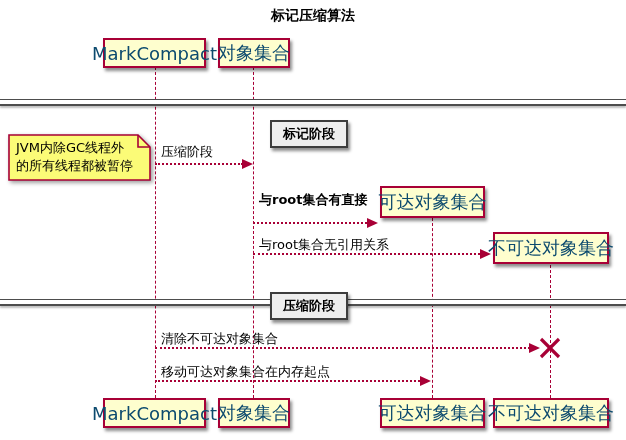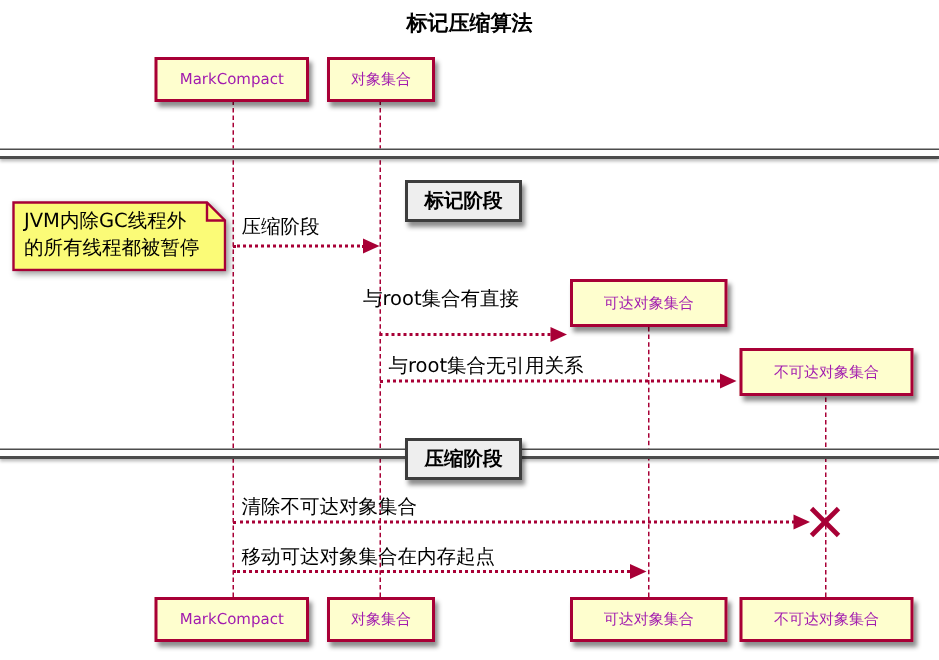--- a/index.html
+++ b/index.html
@@ -20,21 +20,21 @@
   #ll-1 { left:155px; top:67px;  height:331px; }
   #ll-2 { left:253px; top:67px;  height:331px; }
   #ll-3 { left:432px; top:218px; height:180px; }
   #ll-4 { left:550px; top:265px; height:133px; }
 
   
   .pbox {
     position:absolute; background:#FEFECE; border:2px solid #A80036;
     box-shadow:2px 3px 3px rgba(0,0,0,0.45);
     display:flex; align-items:center; justify-content:center;
-    font-size:10px; color:#a21caf; box-sizing:border-box; z-index:4;
+    font-size:18px; color:#0c4a6e; box-sizing:border-box; z-index:4;
     white-space:nowrap;
   }
   #p1-top { left:103px; top:38px;  width:103px; height:30px; }
   #p2-top { left:218px; top:38px;  width:72px;  height:30px; }
   #p3-create { left:380px; top:186px; width:105px; height:32px; }
   #p4-create { left:493px; top:232px; width:116px; height:32px; }
   #p1-bot { left:103px; top:398px; width:103px; height:30px; }
   #p2-bot { left:218px; top:398px; width:72px;  height:30px; }
   #p3-bot { left:380px; top:398px; width:105px; height:30px; }
   #p4-bot { left:493px; top:398px; width:116px; height:30px; }
@@ -57,21 +57,21 @@
   #dl-2 { left:270px; top:292px; }
 
   
   .note { position:absolute; left:8px; top:134px; width:143px; height:47px; z-index:4; }
   .note svg { position:absolute; left:0; top:0; width:143px; height:47px; filter:drop-shadow(2px 2px 2px rgba(0,0,0,0.4)); }
   .note-text { position:absolute; left:8px; top:5px; font-size:13px; line-height:18px; white-space:nowrap; }
 
   
   .msg-label { position:absolute; font-size:13px; line-height:16px; color:#000; z-index:2; white-space:nowrap; }
   #m1-l1 { left:161px; top:144px; }
-  #m2-l1 { left:242px; top:192px; }
+  #m2-l1 { left:259px; top:192px;font-weight:bold; }
   #m2-l2 { left:259px; top:208px; }
   #m3-l1 { left:259px; top:237px; }
   #m4-l1 { left:161px; top:331px; }
   #m5-l1 { left:161px; top:364px; }
 
   .msg-line { position:absolute; height:0; border-top:2px dotted #A80036; z-index:2; }
   #m1-line { left:155px; top:163px; width:88px; }
   #m2-line { left:253px; top:222px; width:114px; }
   #m3-line { left:253px; top:253px; width:227px; }
   #m4-line { left:155px; top:347px; width:375px; }

